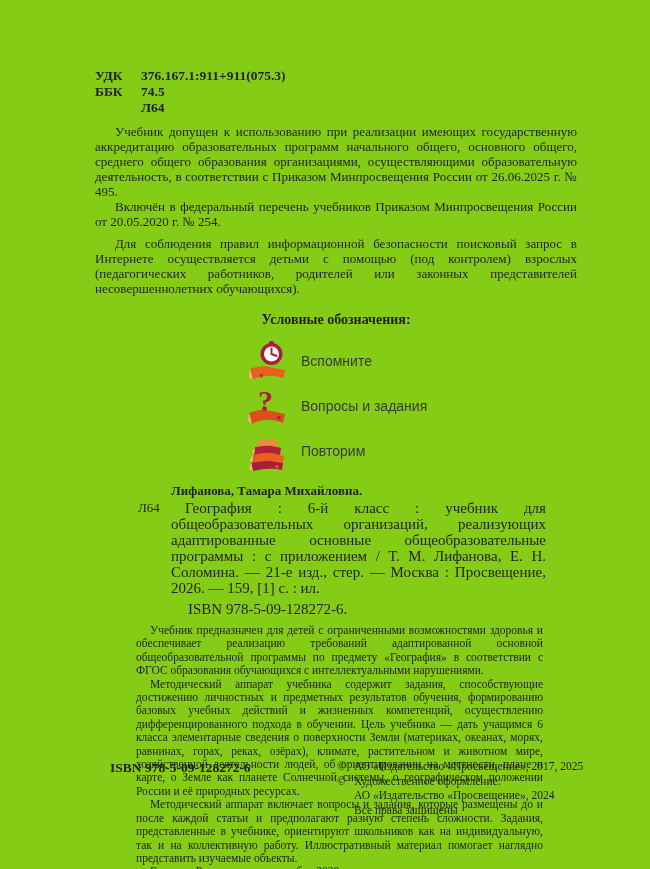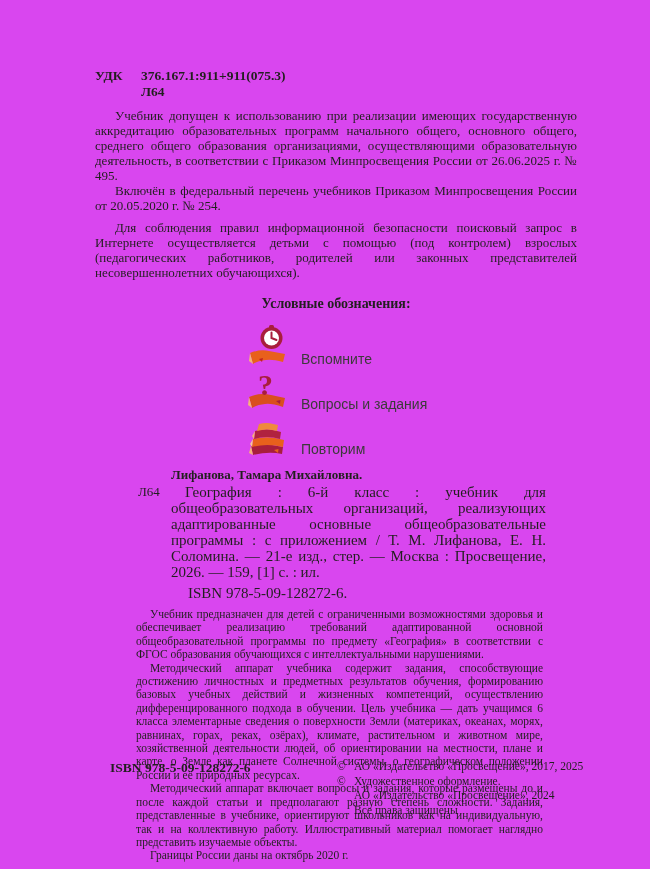--- a/index.html
+++ b/index.html
@@ -1,21 +1,21 @@
 <!DOCTYPE html>
 <html><head>
 <meta charset="utf-8">
 <style>
   * { margin: 0; padding: 0; box-sizing: border-box; }
   html, body { background: #ffffff; }
   .page {
     position: relative;
     width: 650px;
     height: 869px;
-    background: #d946ef;
+    background: #84cc16;
     font-family: "Liberation Serif", "DejaVu Serif", serif;
     color: #221f1f;
     overflow: hidden;
   }
   .main {
     position: absolute;
     left: 95px;
     top: 68px;
     width: 482px;
   }
@@ -36,21 +36,21 @@
   
   .legend-heading {
     margin-top: 16px;
     text-align: center;
     font-size: 14px;
     font-weight: bold;
   }
   .legend { margin-top: 10px; margin-left: 150px; }
   .legend-row {
     display: flex;
-    align-items: flex-end;
+    align-items: center;
     height: 45px;
   }
   .legend-icon { width: 44px; height: 44px; flex: 0 0 44px; }
   .legend-label {
     margin-left: 12px;
     font-family: "Liberation Sans", "DejaVu Sans", sans-serif;
     font-size: 14px;
     color: #3c3a3a;
   }
   
@@ -97,20 +97,24 @@
 </head>
 <body>
 
 <div class="page">
   <div class="main">
 
     <div class="codes-top">
       <div class="code-line">
         <span class="code-label">УДК</span>
         <span>376.167.1:911+911(075.3)</span>
+      </div>
+      <div class="code-line">
+        <span class="code-label">ББК</span>
+        <span>74.5</span>
       </div>
       <div class="author-sign-top">Л64</div>
     </div>
 
     <p class="para first">Учебник допущен к использованию при реализации имеющих государственную аккредитацию образовательных программ начального общего, основного общего, среднего общего образования организациями, осуществляющими образовательную деятельность, в соответствии с Приказом Минпросвещения России от 26.06.2025 г. № 495.</p>
     <p class="para">Включён в федеральный перечень учебников Приказом Минпросвещения России от 20.05.2020 г. № 254.</p>
     <p class="para gap">Для соблюдения правил информационной безопасности поисковый запрос в Интернете осуществляется детьми с помощью (под контролем) взрослых (педагогических работников, родителей или законных представителей несовершеннолетних обучающихся).</p>
 
     <div class="legend-heading">Условные обозначения:</div>
     <div class="legend">

